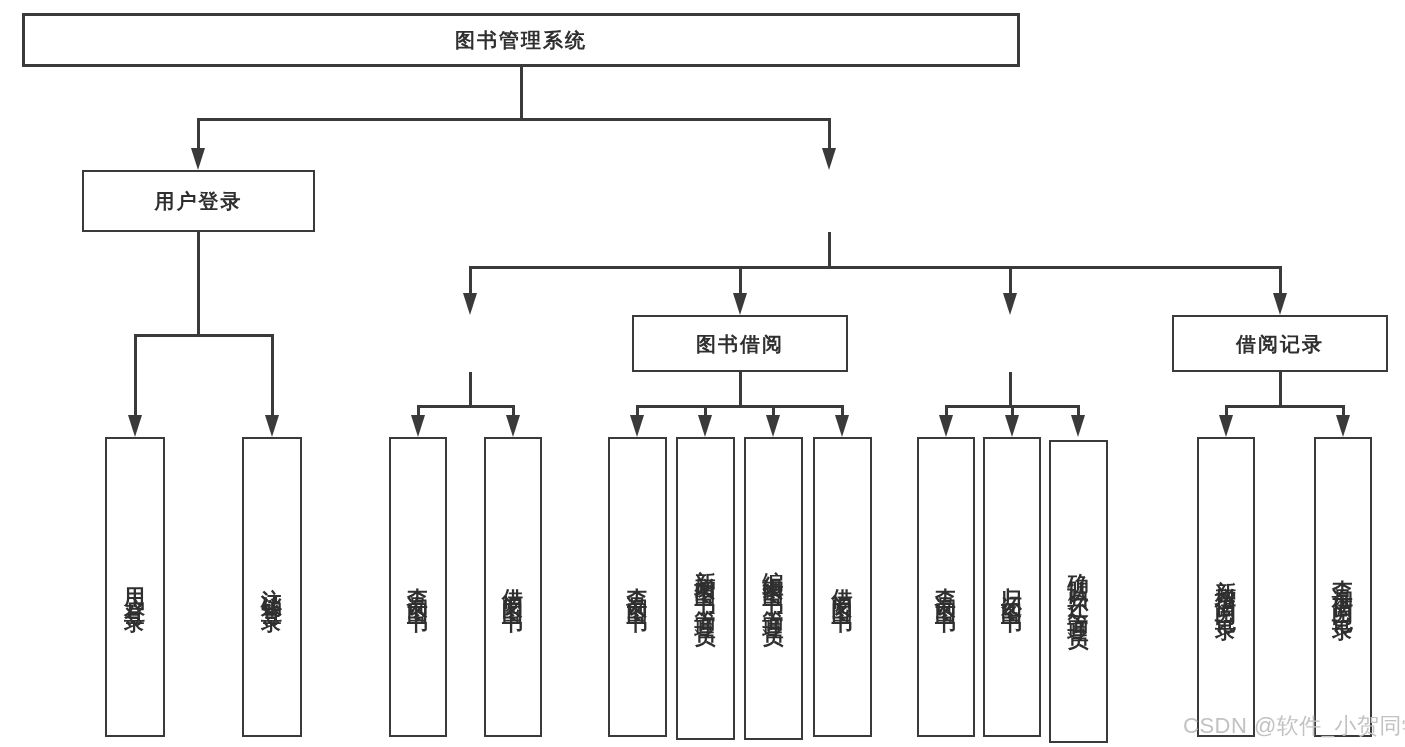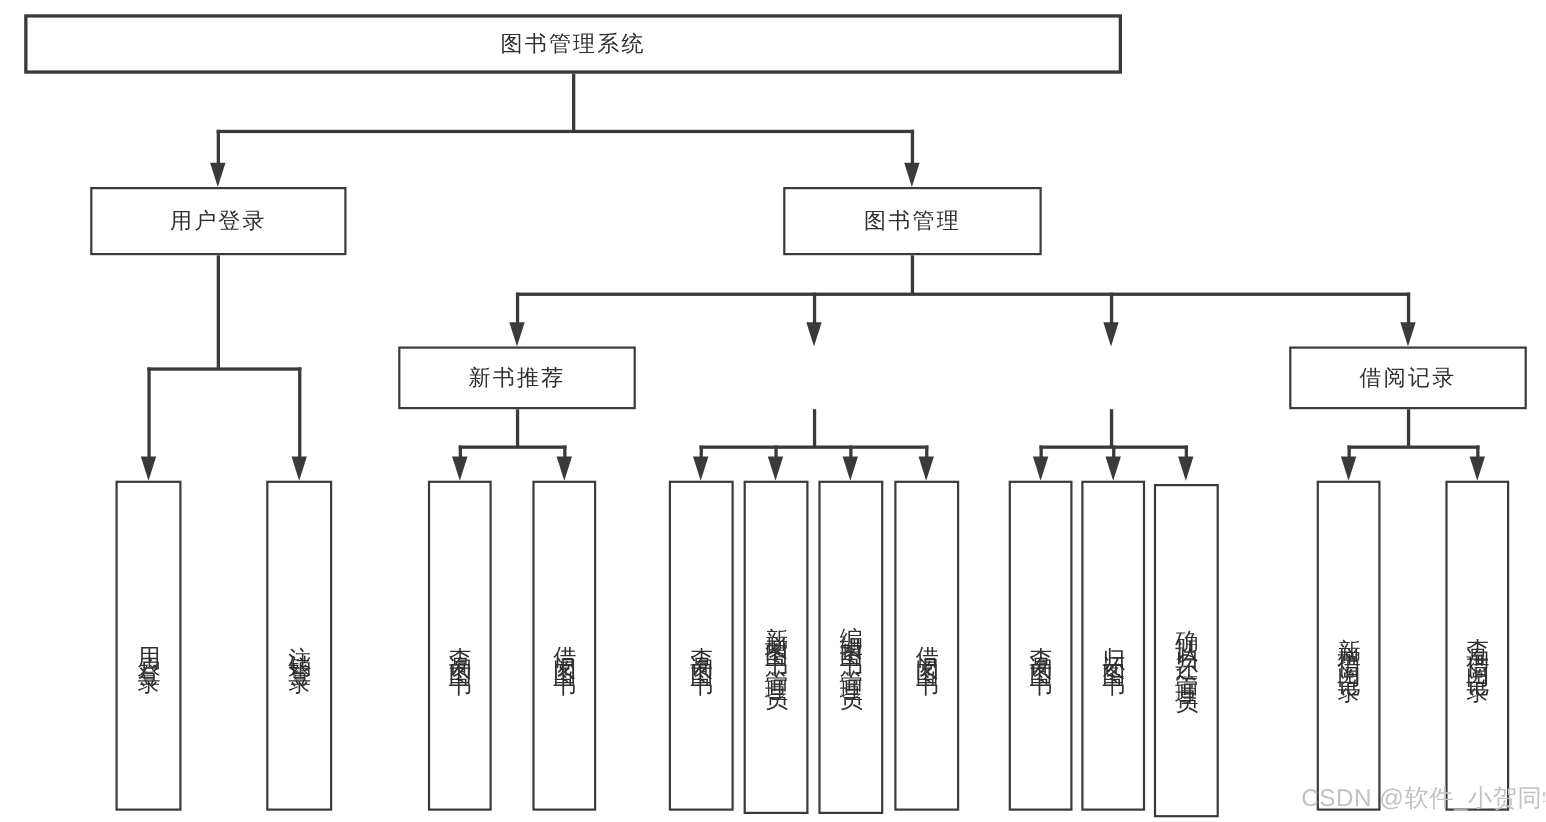--- a/index.html
+++ b/index.html
@@ -17,20 +17,21 @@
     width:1405px;height:747px;
     background:var(--bg);
     overflow:hidden;
   }
   
   .node{
     position:absolute;
     background:var(--box-bg);
     border:2.5px solid var(--line);
     display:flex;align-items:center;justify-content:center;
+    font-weight:bold;
   }
   .node.root{border-width:3px;}
   .hlabel{
     font-size:20px;
     letter-spacing:2px;
     line-height:1;
     white-space:nowrap;
   }
   .vbox .vlabel{
     writing-mode:vertical-rl;
@@ -122,26 +123,23 @@
   <div class="vline" style="left:1342px;top:405px;height:12px;"></div>
   <div class="arrow" style="left:1336px;top:415px;"></div>
 
   <div class="node root" style="left:22px;top:13px;width:998px;height:54px;">
     <span class="hlabel">图书管理系统</span>
   </div>
 
   <div class="node" style="left:82px;top:170px;width:233px;height:62px;">
     <span class="hlabel">用户登录</span>
   </div>
-  <div class="node" style="left:712px;top:170px;width:235px;height:62px;">
-    <span class="hlabel">图书管理</span>
-  </div>
 
-  <div class="node" style="left:362px;top:315px;width:216px;height:57px;">
-    <span class="hlabel">新书推荐</span>
+  <div class="node" style="left:632px;top:315px;width:216px;height:57px;">
+    <span class="hlabel">图书借阅</span>
   </div>
   <div class="node" style="left:1172px;top:315px;width:216px;height:57px;">
     <span class="hlabel">借阅记录</span>
   </div>
 
   <div class="node vbox" style="left:105px;top:437px;width:60px;height:300px;">
     <span class="vlabel">用户登录</span>
   </div>
   <div class="node vbox" style="left:242px;top:437px;width:60px;height:300px;">
     <span class="vlabel">注销登录</span>

